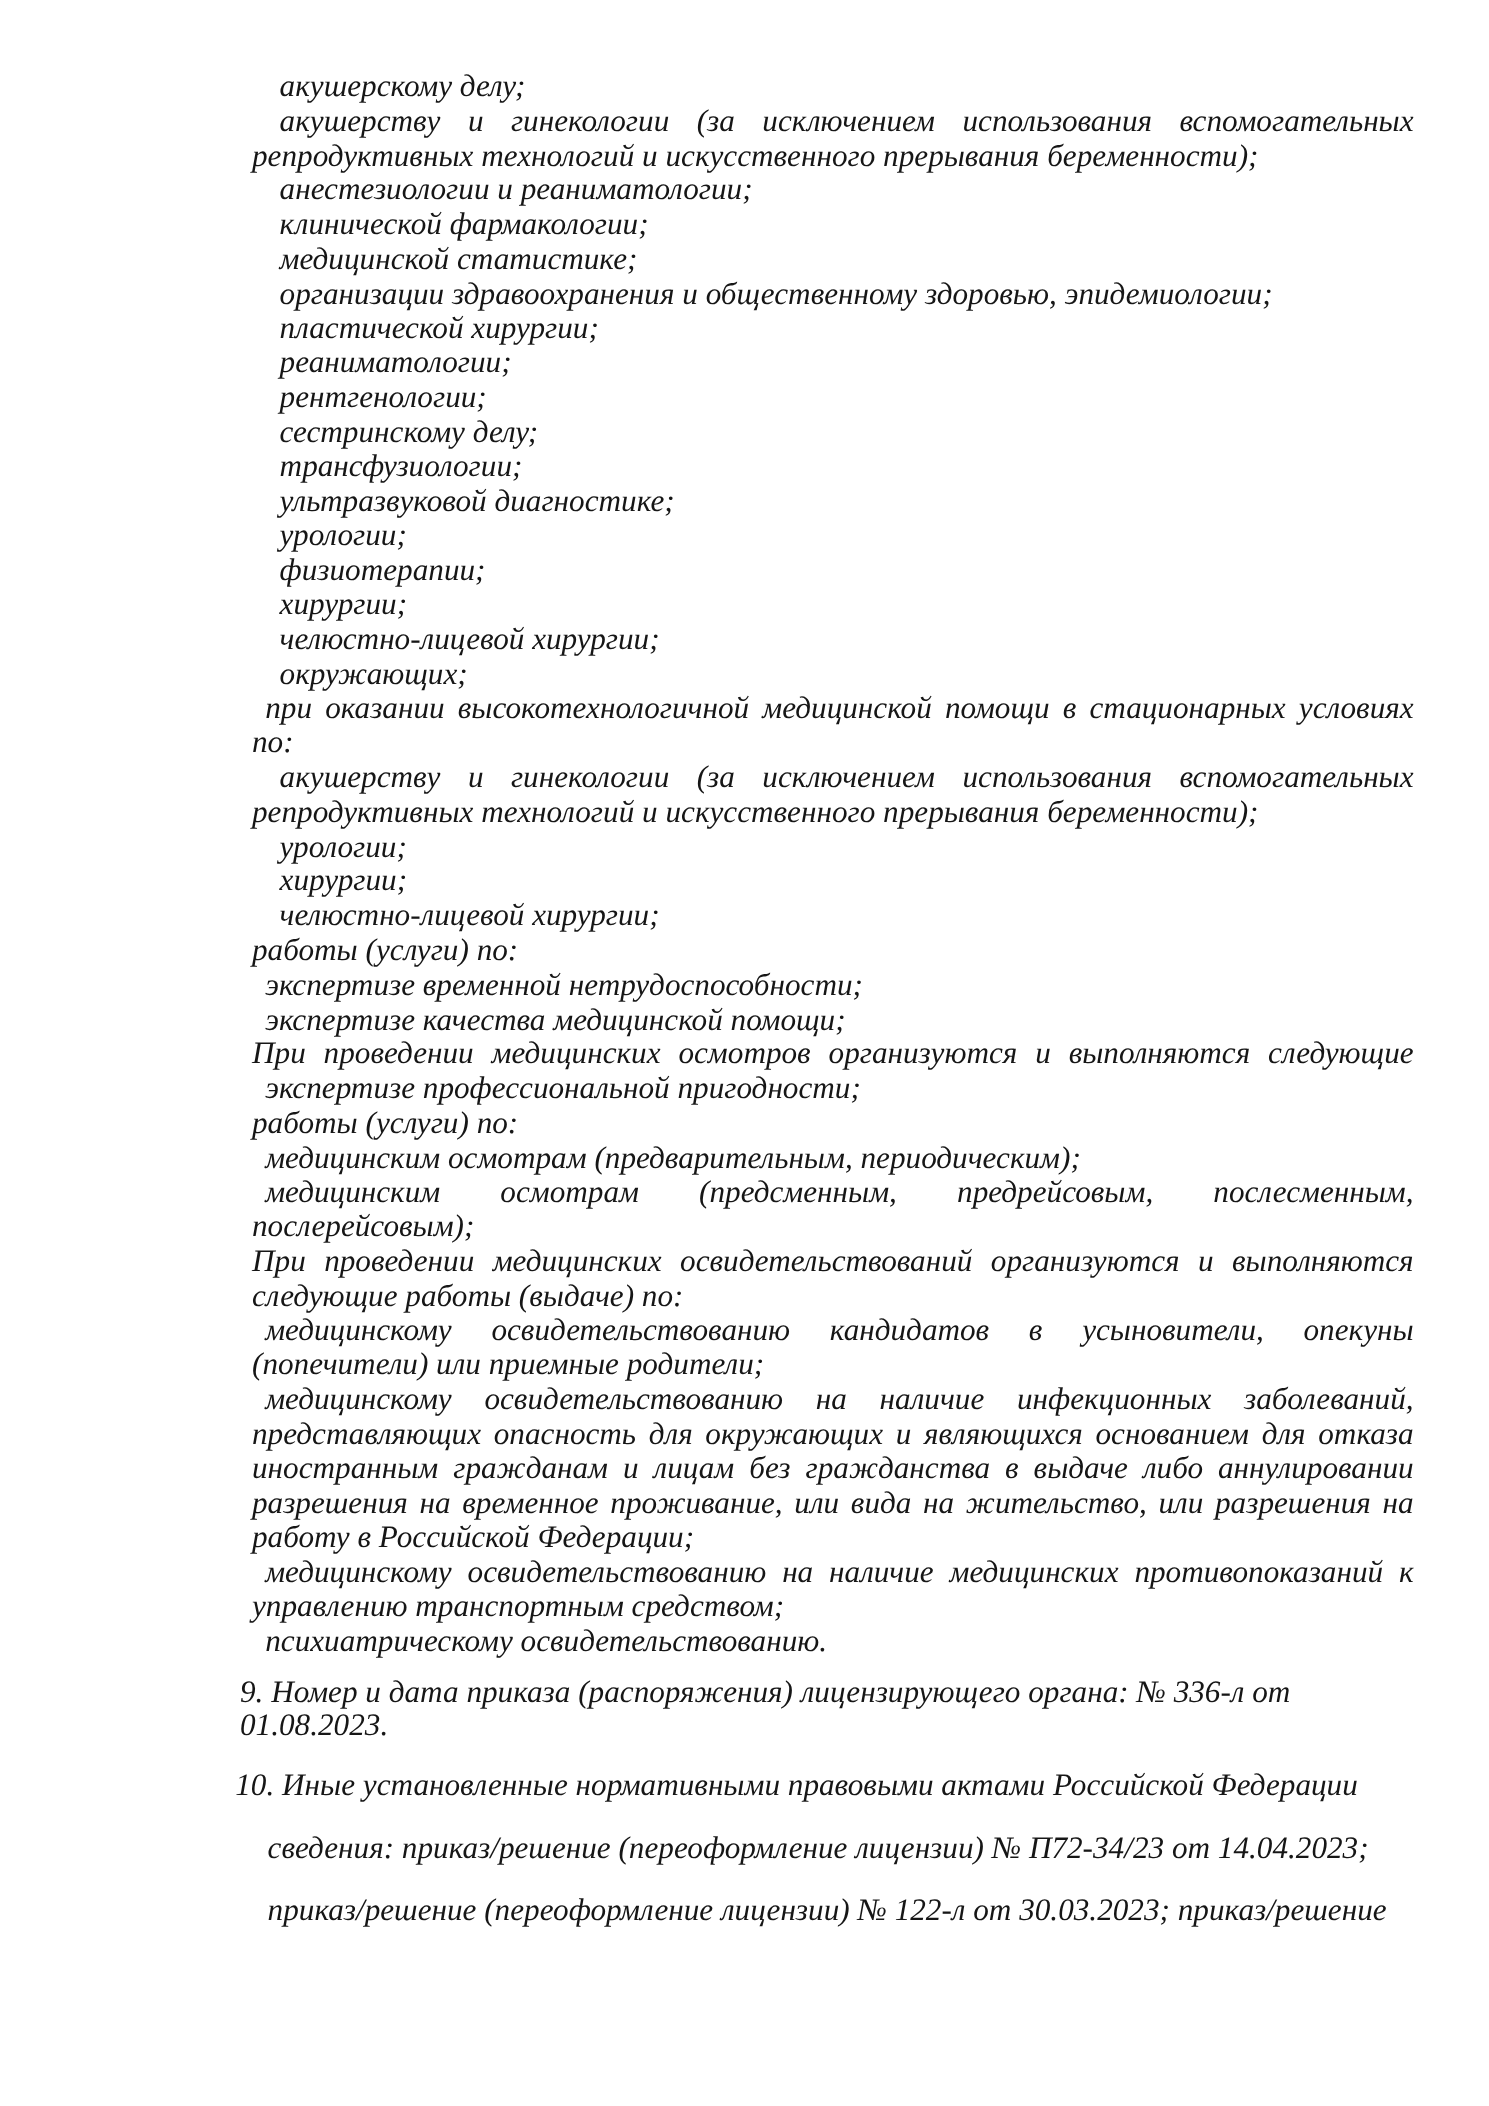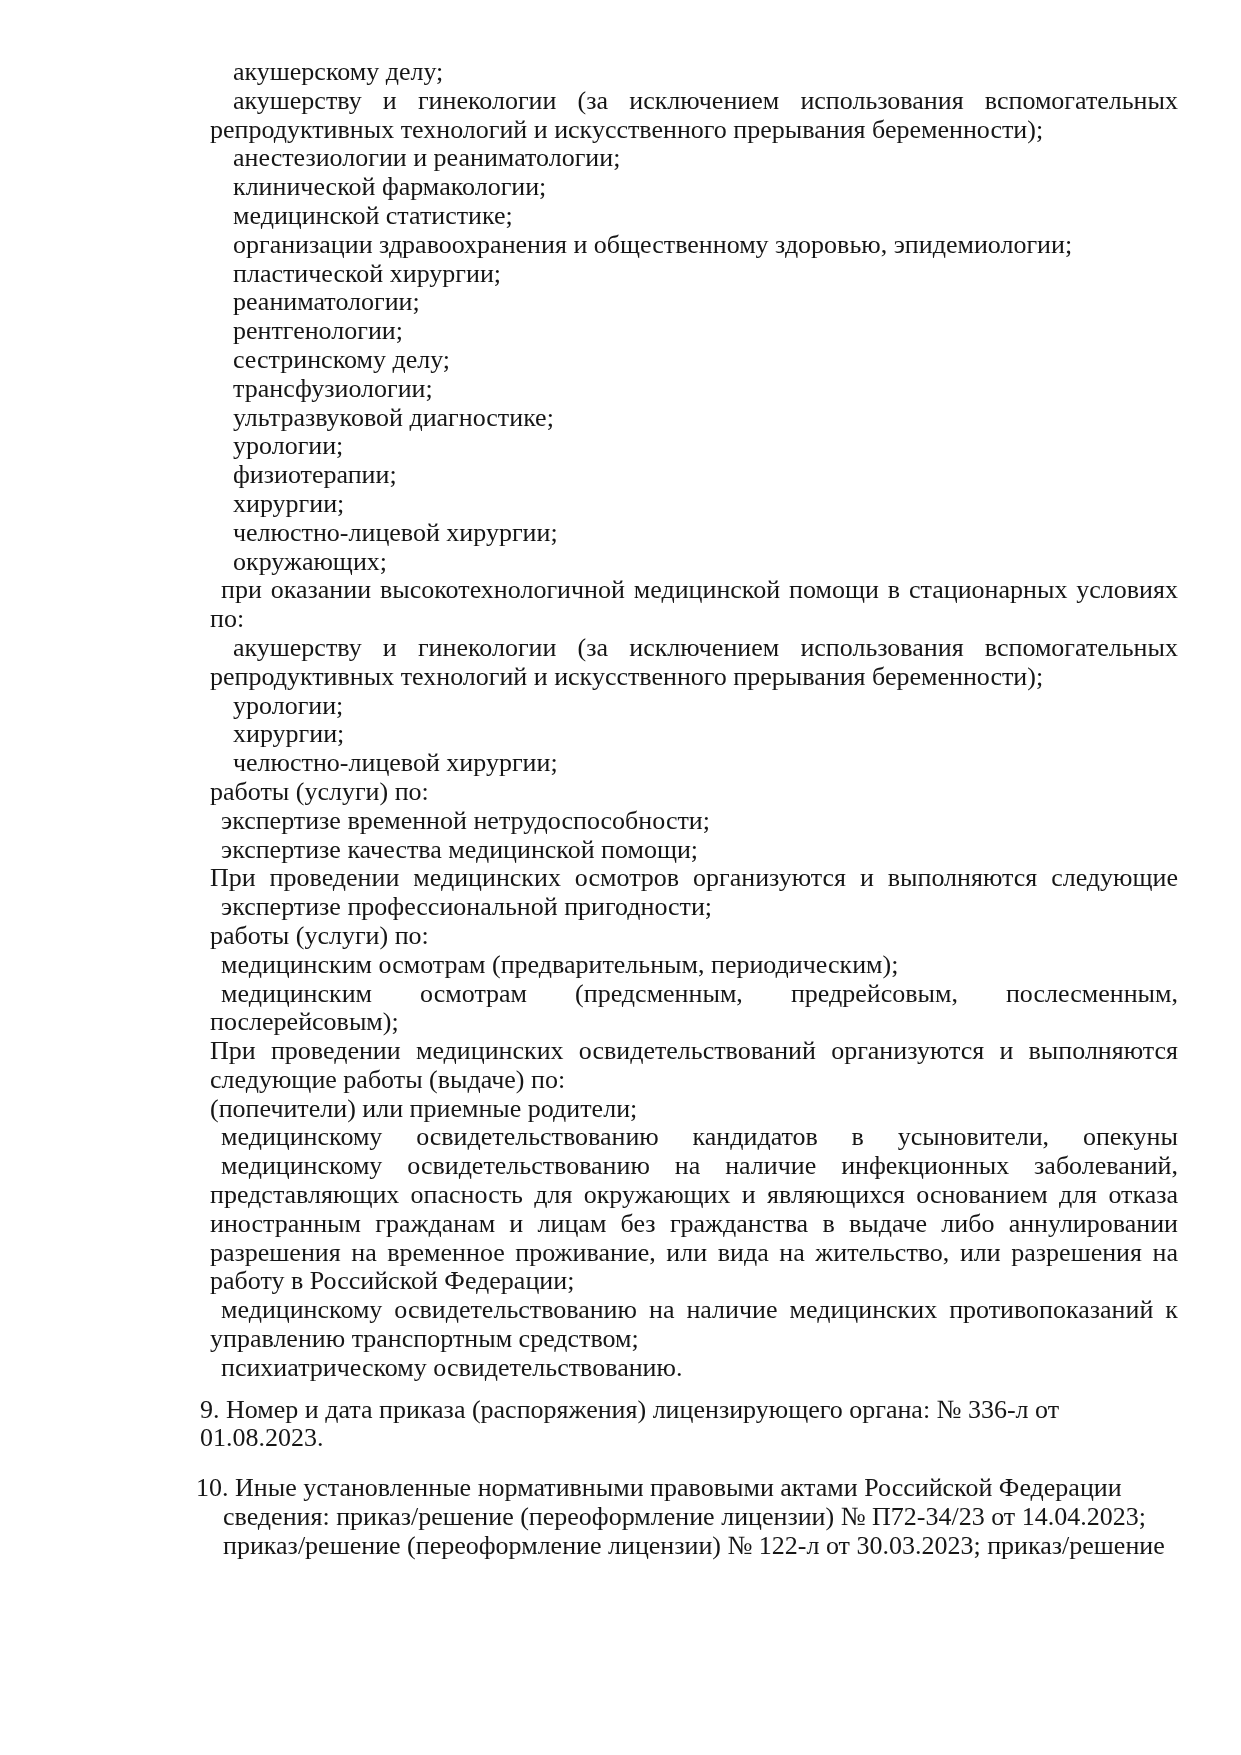--- a/index.html
+++ b/index.html
@@ -23,20 +23,21 @@
     left: 210px;
     top: 58px;
     width: 968px;
     font-size: 26px;
     line-height: 28.8px;
     -webkit-font-smoothing: antialiased;
   }
   .line {
     text-align: left;
     white-space: normal;
+    font-style: italic;
   }
   
   .j {
     text-align: justify;
     text-align-last: justify;
   }
   
   .i-lg { text-indent: 23px; }
   
   .i-sm { text-indent: 11px; }
@@ -46,20 +47,21 @@
     margin-left: -10px;
   }
   
   .m-item10a {
     margin-top: 21px;
     margin-left: -14px;
   }
   
   .m-item10b {
     margin-left: 13px;
+    margin-top: 23px;
   }
 </style>
 </head>
 <body>
 
 <div class="page">
   <div class="content" id="doc-root" style="color: rgb(22, 22, 22);">
       <div class="line i-lg">акушерскому делу;</div>
       <div class="line i-lg j">акушерству и гинекологии (за исключением использования вспомогательных</div>
       <div class="line">репродуктивных технологий и искусственного прерывания беременности);</div>
@@ -89,22 +91,22 @@
       <div class="line i-sm">экспертизе временной нетрудоспособности;</div>
       <div class="line i-sm">экспертизе качества медицинской помощи;</div>
       <div class="line j">При проведении медицинских осмотров организуются и выполняются следующие</div>
       <div class="line i-sm">экспертизе профессиональной пригодности;</div>
       <div class="line">работы (услуги) по:</div>
       <div class="line i-sm">медицинским осмотрам (предварительным, периодическим);</div>
       <div class="line i-sm j">медицинским осмотрам (предсменным, предрейсовым, послесменным,</div>
       <div class="line">послерейсовым);</div>
       <div class="line j">При проведении медицинских освидетельствований организуются и выполняются</div>
       <div class="line">следующие работы (выдаче) по:</div>
+      <div class="line i-sm j">медицинскому освидетельствованию кандидатов в усыновители, опекуны</div>
       <div class="line">(попечители) или приемные родители;</div>
-      <div class="line i-sm j">медицинскому освидетельствованию кандидатов в усыновители, опекуны</div>
       <div class="line i-sm j">медицинскому освидетельствованию на наличие инфекционных заболеваний,</div>
       <div class="line j">представляющих опасность для окружающих и являющихся основанием для отказа</div>
       <div class="line j">иностранным гражданам и лицам без гражданства в выдаче либо аннулировании</div>
       <div class="line j">разрешения на временное проживание, или вида на жительство, или разрешения на</div>
       <div class="line">работу в Российской Федерации;</div>
       <div class="line i-sm j">медицинскому освидетельствованию на наличие медицинских противопоказаний к</div>
       <div class="line">управлению транспортным средством;</div>
       <div class="line i-sm">психиатрическому освидетельствованию.</div>
       <div class="line m-item9">9. Номер и дата приказа (распоряжения) лицензирующего органа: № 336-л от 01.08.2023.</div>
       <div class="line m-item10a">10. Иные установленные нормативными правовыми актами Российской Федерации</div>

